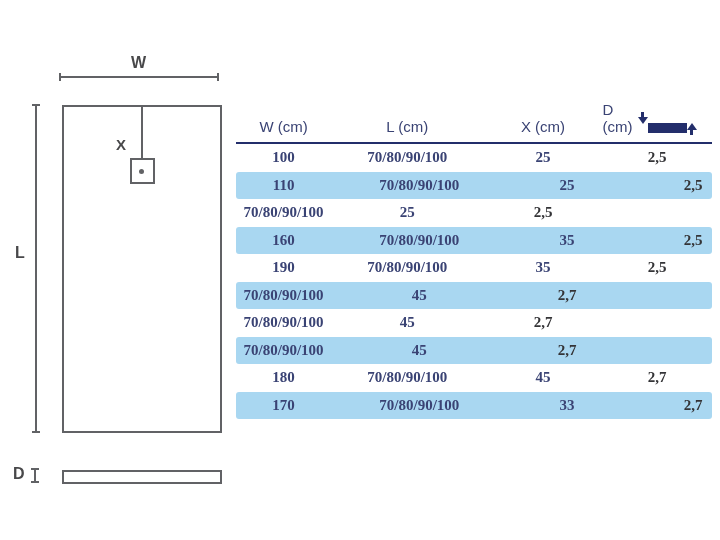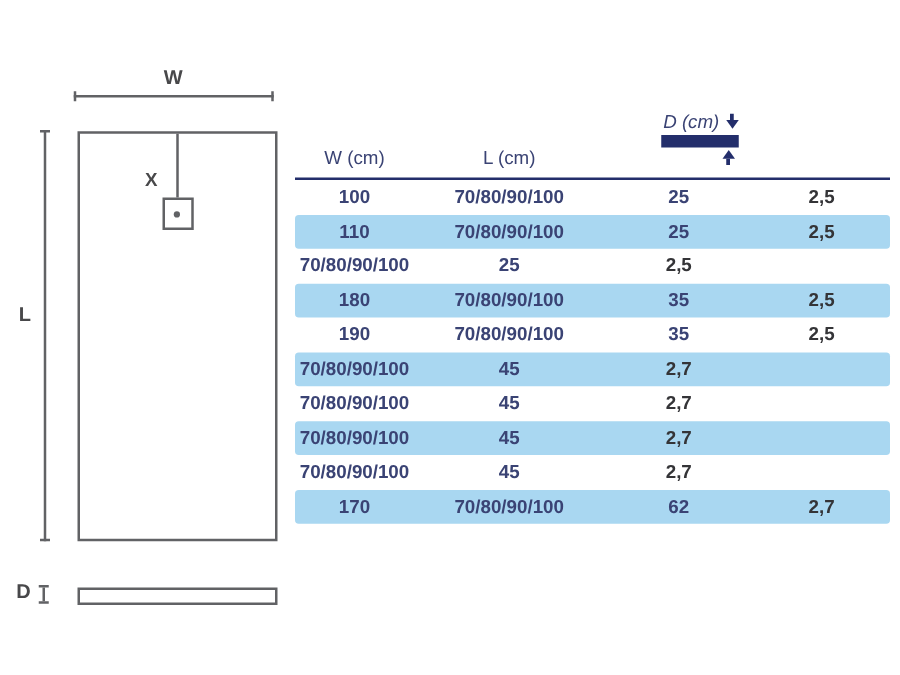--- a/index.html
+++ b/index.html
@@ -37,34 +37,34 @@
            border-top:2px solid var(--dia-line); border-bottom:2px solid var(--dia-line); }
   .ibeam::before { content:""; position:absolute; left:50%; transform:translateX(-50%); top:0; bottom:0; width:2px; background:var(--dia-line); }
 
   
   .spec-table { position:absolute; left:236px; top:85px; width:476px; }
   .thead { display:grid; grid-template-columns:20% 32% 25% 23%; height:57px; }
   .thead .hcell {
     display:flex; align-items:flex-end; justify-content:center;
     padding-bottom:7px; font-size:15px; color:var(--navy-text);
   }
-  .hcell-d { flex-direction:column; align-items:flex-end; justify-content:flex-end; padding:0 12px 4px 0;font-style:italic; }
+  .hcell-d { flex-direction:row; align-items:flex-end; justify-content:flex-end; padding:0 12px 4px 0; }
   .d-top { display:flex; align-items:center; gap:5px; font-size:15px; color:var(--navy-text); }
   .d-bar { width:62px; height:10px; background:var(--navy-accent); margin:2px 0 2px; }
   .arr { display:flex; flex-direction:column; align-items:center; }
   .arr .stem { width:3px; height:5px; background:var(--navy-accent); }
   .tri-down { width:0; height:0; border-left:5px solid transparent; border-right:5px solid transparent; border-top:7px solid var(--navy-accent); }
   .tri-up   { width:0; height:0; border-left:5px solid transparent; border-right:5px solid transparent; border-bottom:7px solid var(--navy-accent); }
   .arr-up { align-self:flex-end; margin-right:3px; }
 
   .head-rule { width:100%; height:2px; background:var(--navy-accent); }
 
-  .tbody { width:100%; }
+  .tbody { width:100%;font-family:Liberation Serif, serif; }
   .trow { display:grid; grid-template-columns:20% 32% 25% 23%; height:27.5px; align-items:center; }
-  .trow.hl { background:var(--hl-blue); border-radius:3px; }
+  .trow.hl { background:var(--hl-blue); border-radius:3px;gap:12px; }
   .tcell { text-align:center; font-size:15px; font-weight:bold; color:var(--navy-text); }
   .tcell.c-d { color:var(--dark-val); }
 </style>
 </head>
 <body>
 
 <div class="stage">
 
   <div>
     <div class="dia-label w-label">W</div>
@@ -81,20 +81,21 @@
 
     <div class="side-rect"></div>
     <div class="dia-label d-label">D</div>
     <div class="ibeam"></div>
   </div>
 
   <div class="spec-table">
     <div class="thead">
       <div class="hcell">W (cm)</div>
       <div class="hcell">L (cm)</div>
+      <div class="hcell">X (cm)</div>
       <div class="hcell hcell-d">
         <div class="d-top">
           <span>D (cm)</span>
           <span class="arr">
               <span class="stem"></span>
               <span class="tri-down"></span>
             </span>
         </div>
         <div class="d-bar"></div>
         <span class="arr arr-up">
@@ -116,21 +117,21 @@
           <div class="tcell c-w">70/80/90/100</div>
           <div class="tcell c-x">25</div>
           <div class="tcell c-d">2,5</div>
         </div>
         <div class="trow">
           <div class="tcell c-w">70/80/90/100</div>
           <div class="tcell c-x">25</div>
           <div class="tcell c-d">2,5</div>
         </div>
         <div class="trow hl">
-          <div class="tcell c-l">180</div>
+          <div class="tcell c-l">160</div>
           <div class="tcell c-w">70/80/90/100</div>
           <div class="tcell c-x">35</div>
           <div class="tcell c-d">2,5</div>
         </div>
         <div class="trow">
           <div class="tcell c-l">190</div>
           <div class="tcell c-w">70/80/90/100</div>
           <div class="tcell c-x">35</div>
           <div class="tcell c-d">2,5</div>
         </div>
@@ -143,26 +144,27 @@
           <div class="tcell c-w">70/80/90/100</div>
           <div class="tcell c-x">45</div>
           <div class="tcell c-d">2,7</div>
         </div>
         <div class="trow hl">
           <div class="tcell c-w">70/80/90/100</div>
           <div class="tcell c-x">45</div>
           <div class="tcell c-d">2,7</div>
         </div>
         <div class="trow">
+          <div class="tcell c-l">180</div>
           <div class="tcell c-w">70/80/90/100</div>
           <div class="tcell c-x">45</div>
           <div class="tcell c-d">2,7</div>
         </div>
         <div class="trow hl">
           <div class="tcell c-l">170</div>
           <div class="tcell c-w">70/80/90/100</div>
-          <div class="tcell c-x">62</div>
+          <div class="tcell c-x">33</div>
           <div class="tcell c-d">2,7</div>
         </div>
       </div>
   </div>
 
 </div>
 
 </body></html>

